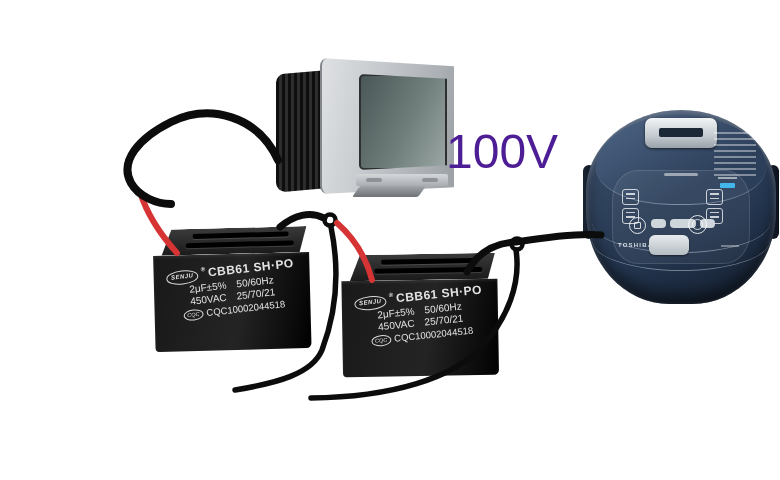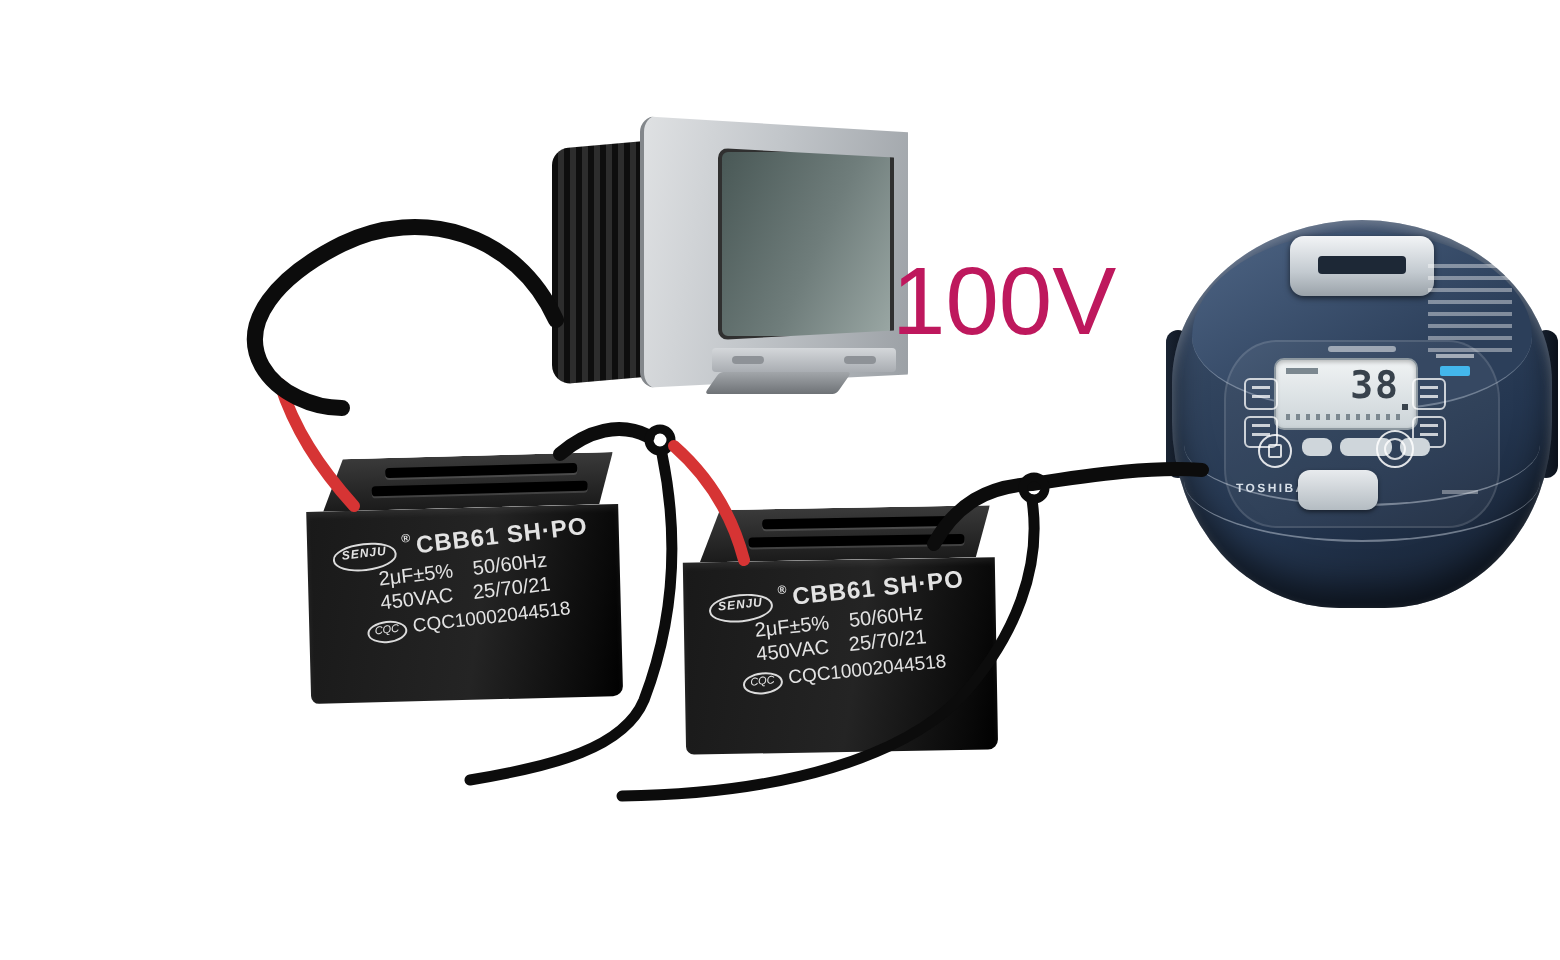--- a/index.html
+++ b/index.html
@@ -1,20 +1,20 @@
 <!DOCTYPE html>
 <html><head>
 <meta charset="utf-8">
 <style>
   html,body{margin:0;padding:0;background:#ffffff;font-family:"Liberation Sans",sans-serif;}
   #stage{position:relative;width:780px;height:480px;background:#ffffff;overflow:hidden;}
 
   
   .v-label{position:absolute;font-family:"Liberation Sans",sans-serif;white-space:nowrap;}
-  #lbl-100v{left:446px;top:124px;font-size:48px;color:#be185d;}
+  #lbl-100v{left:446px;top:124px;font-size:48px;color:#4c1d95;}
   #lbl-220v{left:86px;top:338px;font-size:56px;}
 
   
   #tv{position:absolute;left:262px;top:52px;width:200px;height:152px;}
   .tv-back{position:absolute;left:14px;top:18px;width:52px;height:118px;
     background:repeating-linear-gradient(90deg,#0e0e0e 0 3px,#2d2d2d 3px 6px);
     transform:skewY(-5deg);transform-origin:right center;border-radius:8px 0 0 10px;}
   .tv-front{position:absolute;left:58px;top:6px;width:132px;height:136px;
     background:linear-gradient(100deg,#dfe1e3 0%,#c2c6ca 45%,#9ba0a5 100%);
     clip-path:polygon(0 0,100% 6%,100% 95%,0 100%);border-radius:8px;border-left:2px solid #83878b;}
@@ -168,26 +168,20 @@
     <div class="ck-body">
       <div class="ck-lid"></div>
       <div class="ck-arc arc1"></div>
       <div class="ck-arc arc2"></div>
       <div class="ck-handle">
         <div class="ck-handle-slot"></div>
       </div>
       <div class="ck-speclabel"></div>
       <div class="ck-panel">
         <div class="ck-paneltext"></div>
-        <div class="ck-lcd">
-          <div class="lcd-topline"></div>
-          <div class="lcd-digits">38</div>
-          <div class="lcd-unit"></div>
-          <div class="lcd-ticks"></div>
-        </div>
         <div class="ck-blueind"></div>
         <div class="sqbtn sq-l1"></div>
         <div class="sqbtn sq-l2"></div>
         <div class="sqbtn sq-r1"></div>
         <div class="sqbtn sq-r2"></div>
         <div class="roundbtn rb-left"></div>
         <div class="pills">
           <span class="pill p1"></span>
           <span class="pill p2"></span>
           <span class="pill p3"></span>

